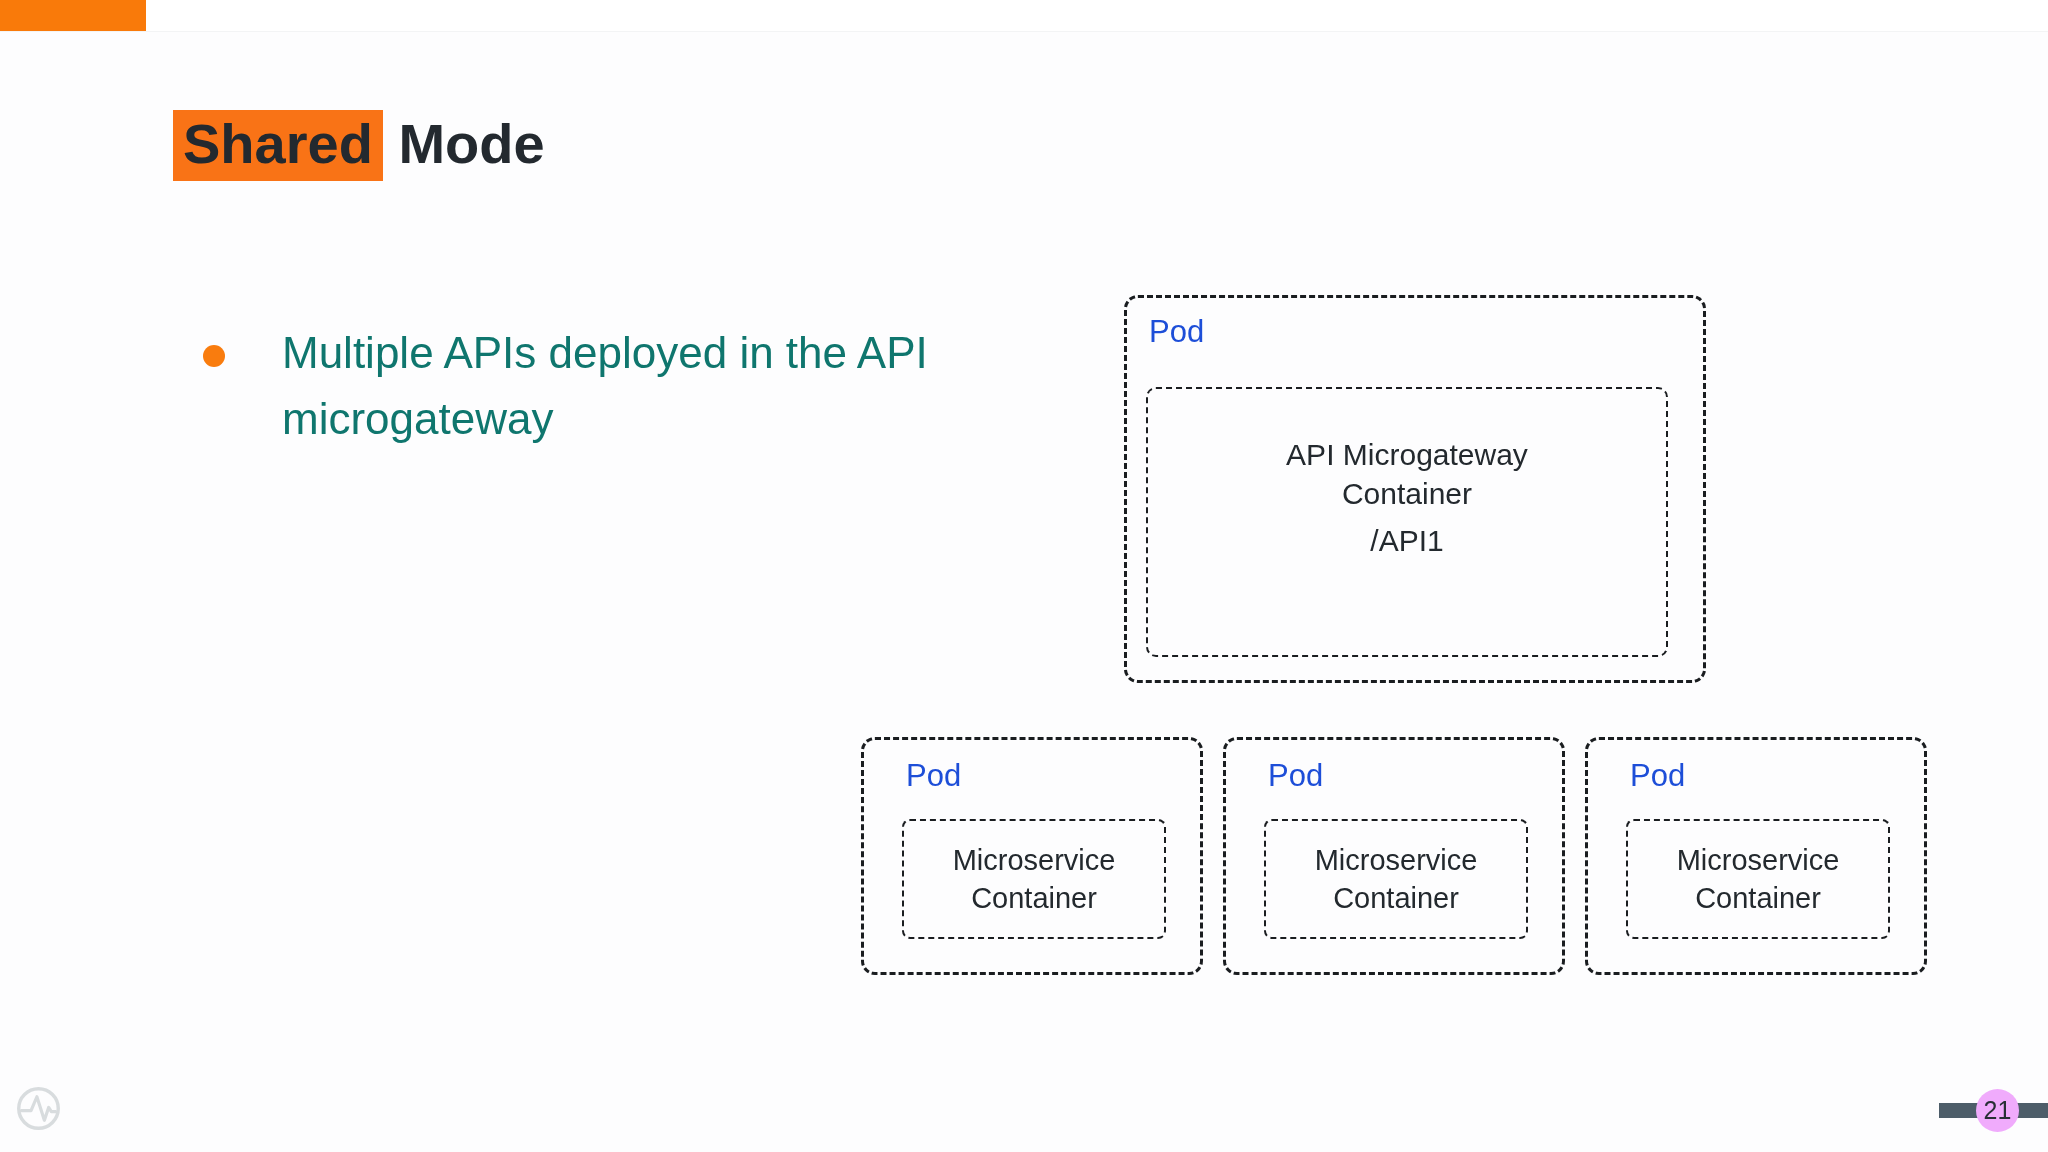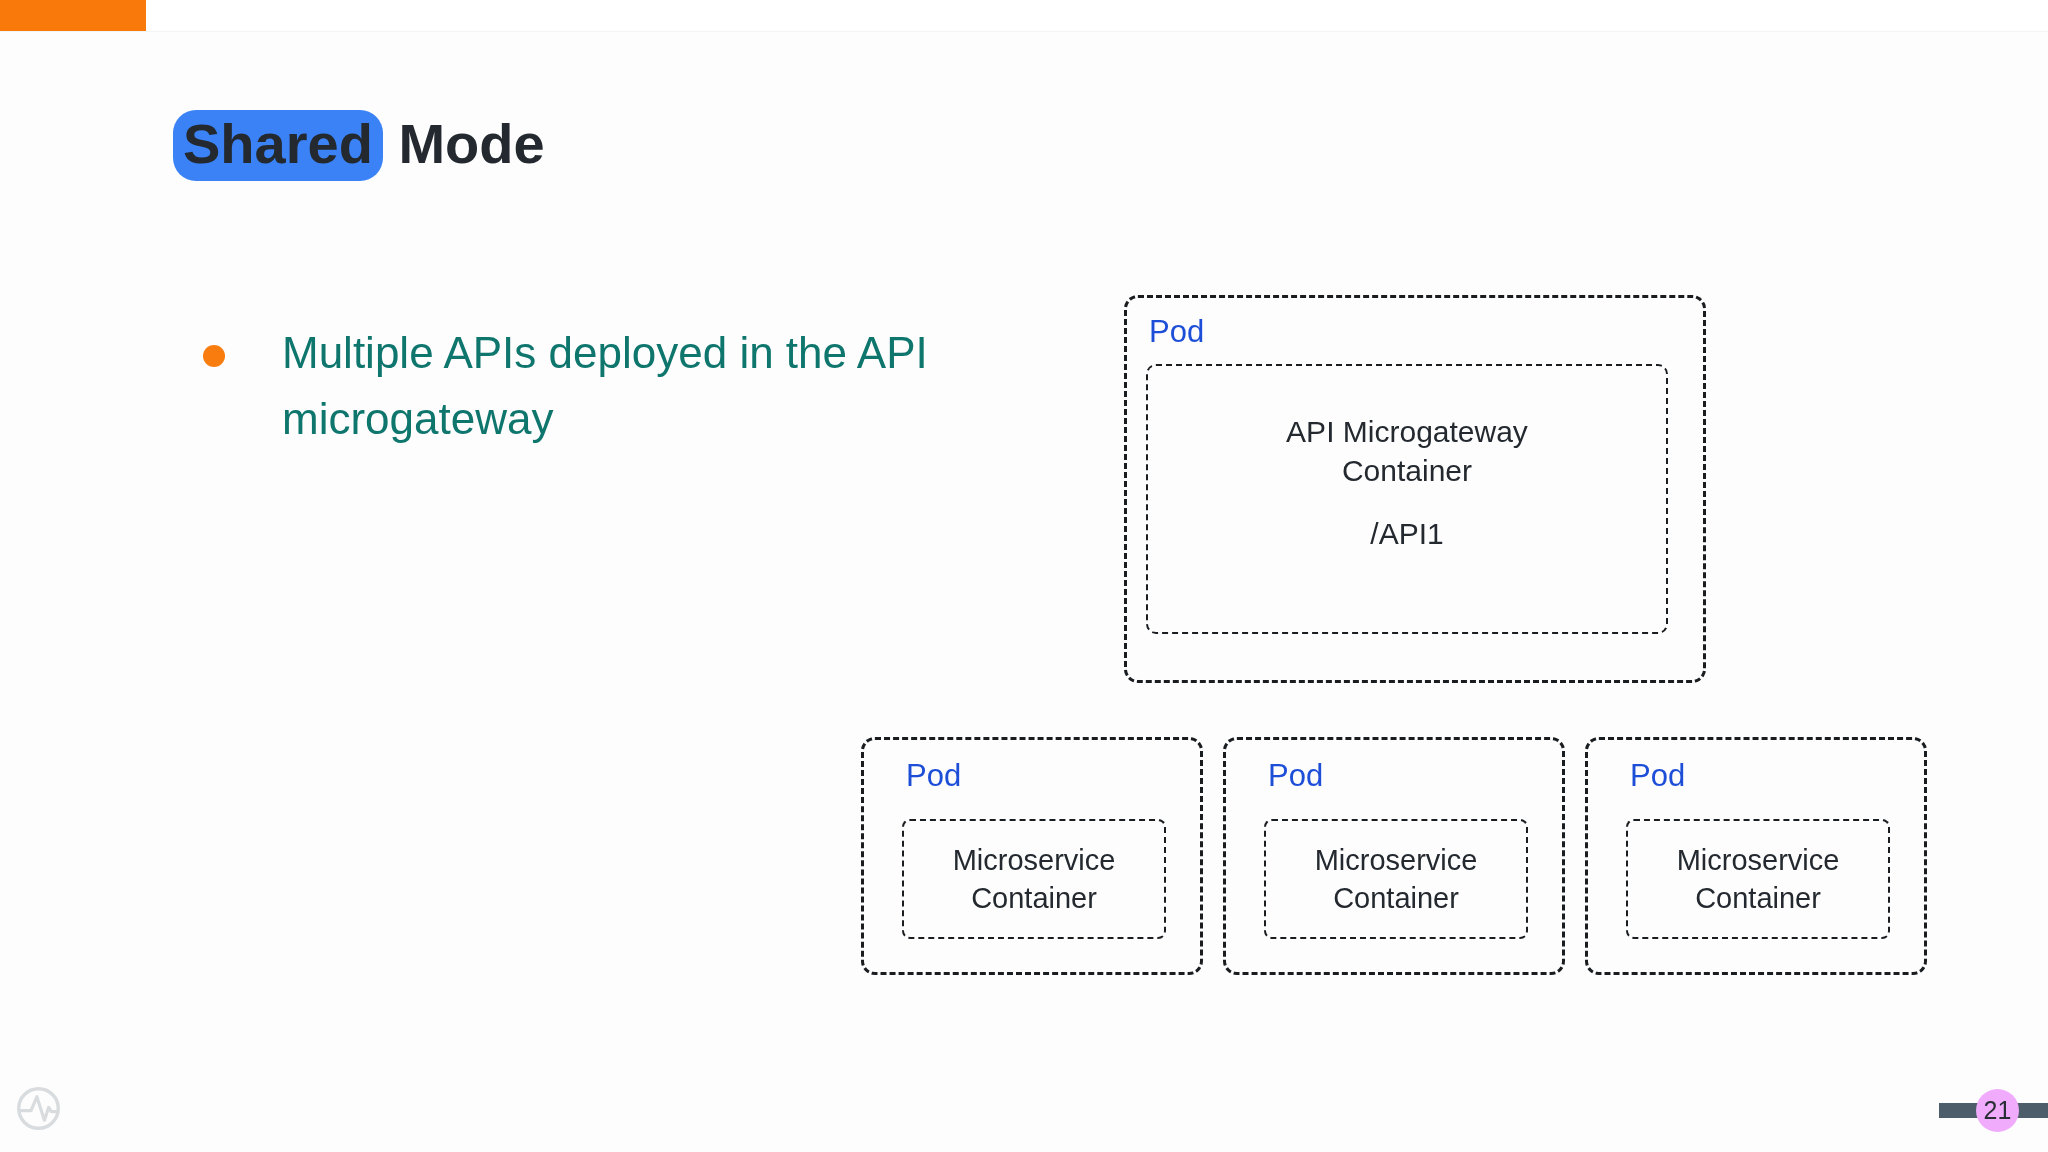--- a/index.html
+++ b/index.html
@@ -19,23 +19,22 @@
     position:absolute;left:0;top:0;width:146px;height:31px;
     background:#F97A0A;
   }
   
   .title{
     position:absolute;left:173px;top:108px;margin:0;
     font-size:56px;line-height:72px;font-weight:700;
     color:#23292F;white-space:pre;
   }
   .title .hl{
-    background:#3b82f6;
+    background:#f97316;
     padding:2px 10px 6px 10px;
-    border-radius:23px;
   }
   
   .bullet-dot{
     position:absolute;left:203px;top:345px;width:22px;height:22px;
     border-radius:50%;background:#F97C0E;
   }
   .bullet-text{
     position:absolute;left:282px;top:320px;width:710px;
     font-size:44px;line-height:66px;color:#0f766e;
   }
@@ -55,25 +54,25 @@
     position:absolute;
     border:2px dashed #1A1D20;
     border-radius:10px;
     box-sizing:border-box;
     text-align:center;
     color:#23292E;
   }
   .gateway{left:1124px;top:295px;width:582px;height:388px;}
   .gateway .pod-label{left:22px;top:16px;}
   .gateway-inner{
-    left:19px;top:66px;width:522px;height:270px;
+    left:19px;top:89px;width:522px;height:270px;
     font-size:30px;line-height:39px;
     padding-top:46px;
   }
-  .gateway-inner .apis{margin-top:24px;}
+  .gateway-inner .apis{margin-top:8px;}
   .ms-pod{top:737px;width:342px;height:238px;}
   .ms-pod.p1{left:861px;}
   .ms-pod.p2{left:1223px;}
   .ms-pod.p3{left:1585px;}
   .ms-pod .pod-label{left:42px;top:18px;}
   .ms-inner{
     left:38px;top:79px;width:264px;height:120px;
     font-size:29px;line-height:38px;
     display:flex;flex-direction:column;justify-content:center;
     border-radius:8px;

